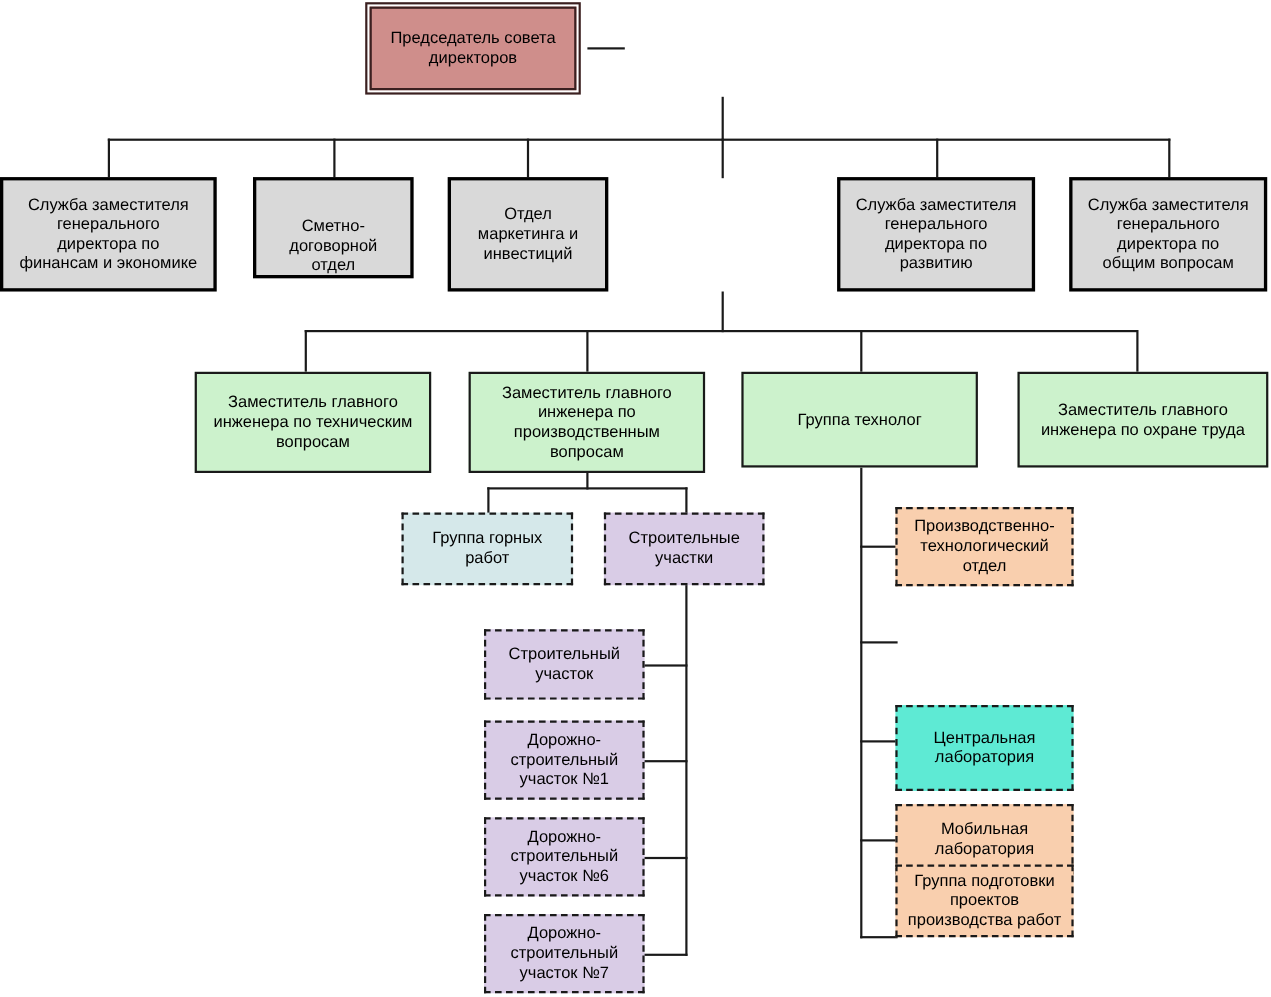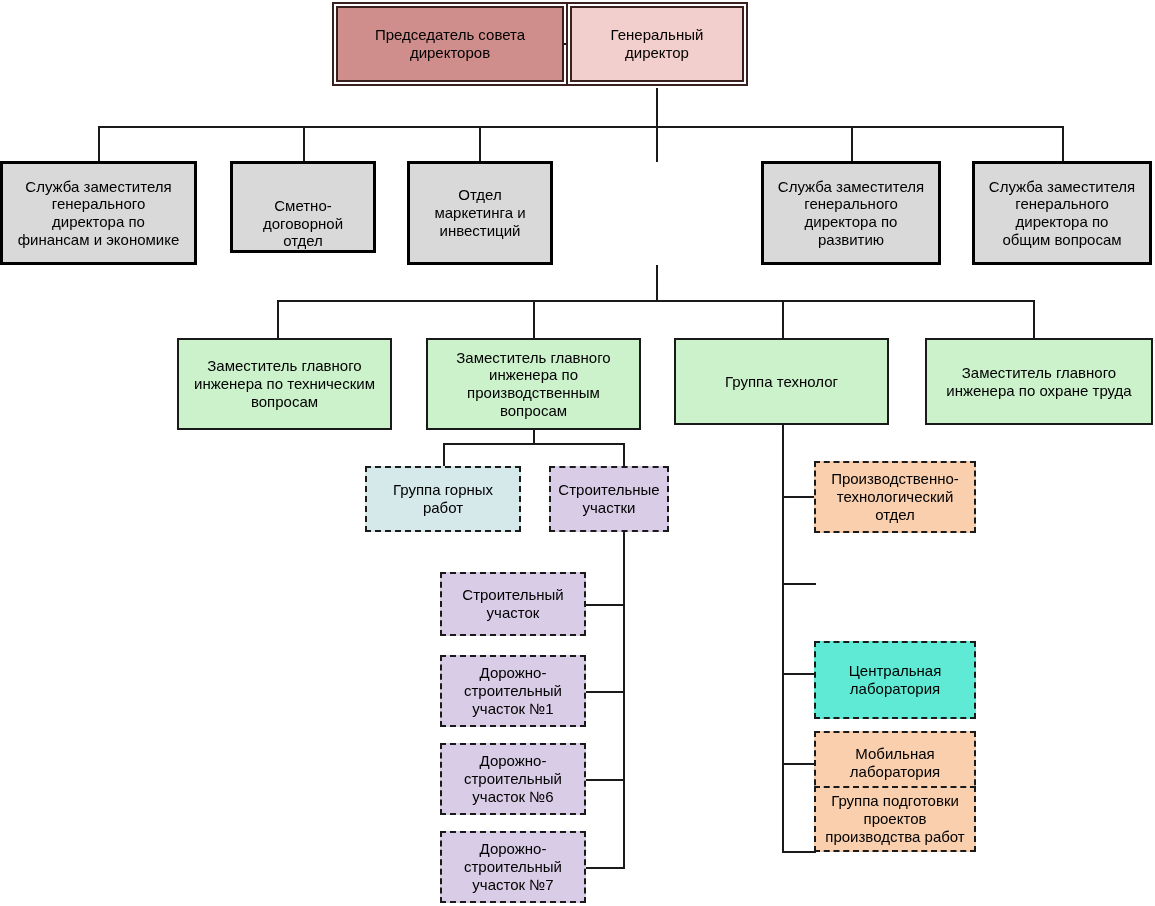--- a/index.html
+++ b/index.html
@@ -96,29 +96,25 @@
   <div class="ln h" style="left:583px; top:779px; width:42px;"></div>
   <div class="ln h" style="left:583px; top:867px; width:42px;"></div>
 
   <div class="ln v" style="left:782px; top:425px; height:428px;"></div>
   <div class="ln h" style="left:782px; top:496px; width:34px;"></div>
   <div class="ln h" style="left:782px; top:583px; width:34px;"></div>
   <div class="ln h" style="left:782px; top:673px; width:34px;"></div>
   <div class="ln h" style="left:782px; top:763px; width:34px;"></div>
   <div class="ln h" style="left:782px; top:851px; width:34px;"></div>
 
-  <div class="node v-double" style="left:336px; top:6px; width:228px; height:76px; background:#cf8e8b;">
+  <div class="node v-double" style="left:336px; top:6px; width:188px; height:76px; background:#cf8e8b;">
     <span class="lbl">Председатель совета
 директоров</span>
   </div>
 
-  <div class="node v-double" style="left:570px; top:6px; width:174px; height:76px; background:#f2cfcc;">
-    <span class="lbl">Генеральный
-директор</span>
-  </div>
 
   <div class="node v-solid" style="left:0px; top:161px; width:197px; height:104px; background:#d9d9d9;">
     <span class="lbl">Служба заместителя
 генерального
 директора по
 финансам и экономике</span>
   </div>
 
   <div class="node v-solid" style="left:230px; top:161px; width:146px; height:92px; background:#d9d9d9;align-items:flex-end;">
     <span class="lbl">Сметно-
@@ -167,21 +163,21 @@
   <div class="node v-solid-thin" style="left:925px; top:338px; width:228px; height:87px; background:#ccf2cc;">
     <span class="lbl">Заместитель главного
 инженера по охране труда</span>
   </div>
 
   <div class="node v-dashed" style="left:365px; top:466px; width:156px; height:66px; background:#d5e8ea;">
     <span class="lbl">Группа горных
 работ</span>
   </div>
 
-  <div class="node v-dashed" style="left:549px; top:466px; width:120px; height:66px; background:#d9ccE6;">
+  <div class="node v-dashed" style="left:549px; top:466px; width:146px; height:66px; background:#d9ccE6;">
     <span class="lbl">Строительные
 участки</span>
   </div>
 
   <div class="node v-dashed" style="left:440px; top:572px; width:146px; height:64px; background:#d9ccE6;">
     <span class="lbl">Строительный
 участок</span>
   </div>
 
   <div class="node v-dashed" style="left:440px; top:655px; width:146px; height:72px; background:#d9ccE6;">

